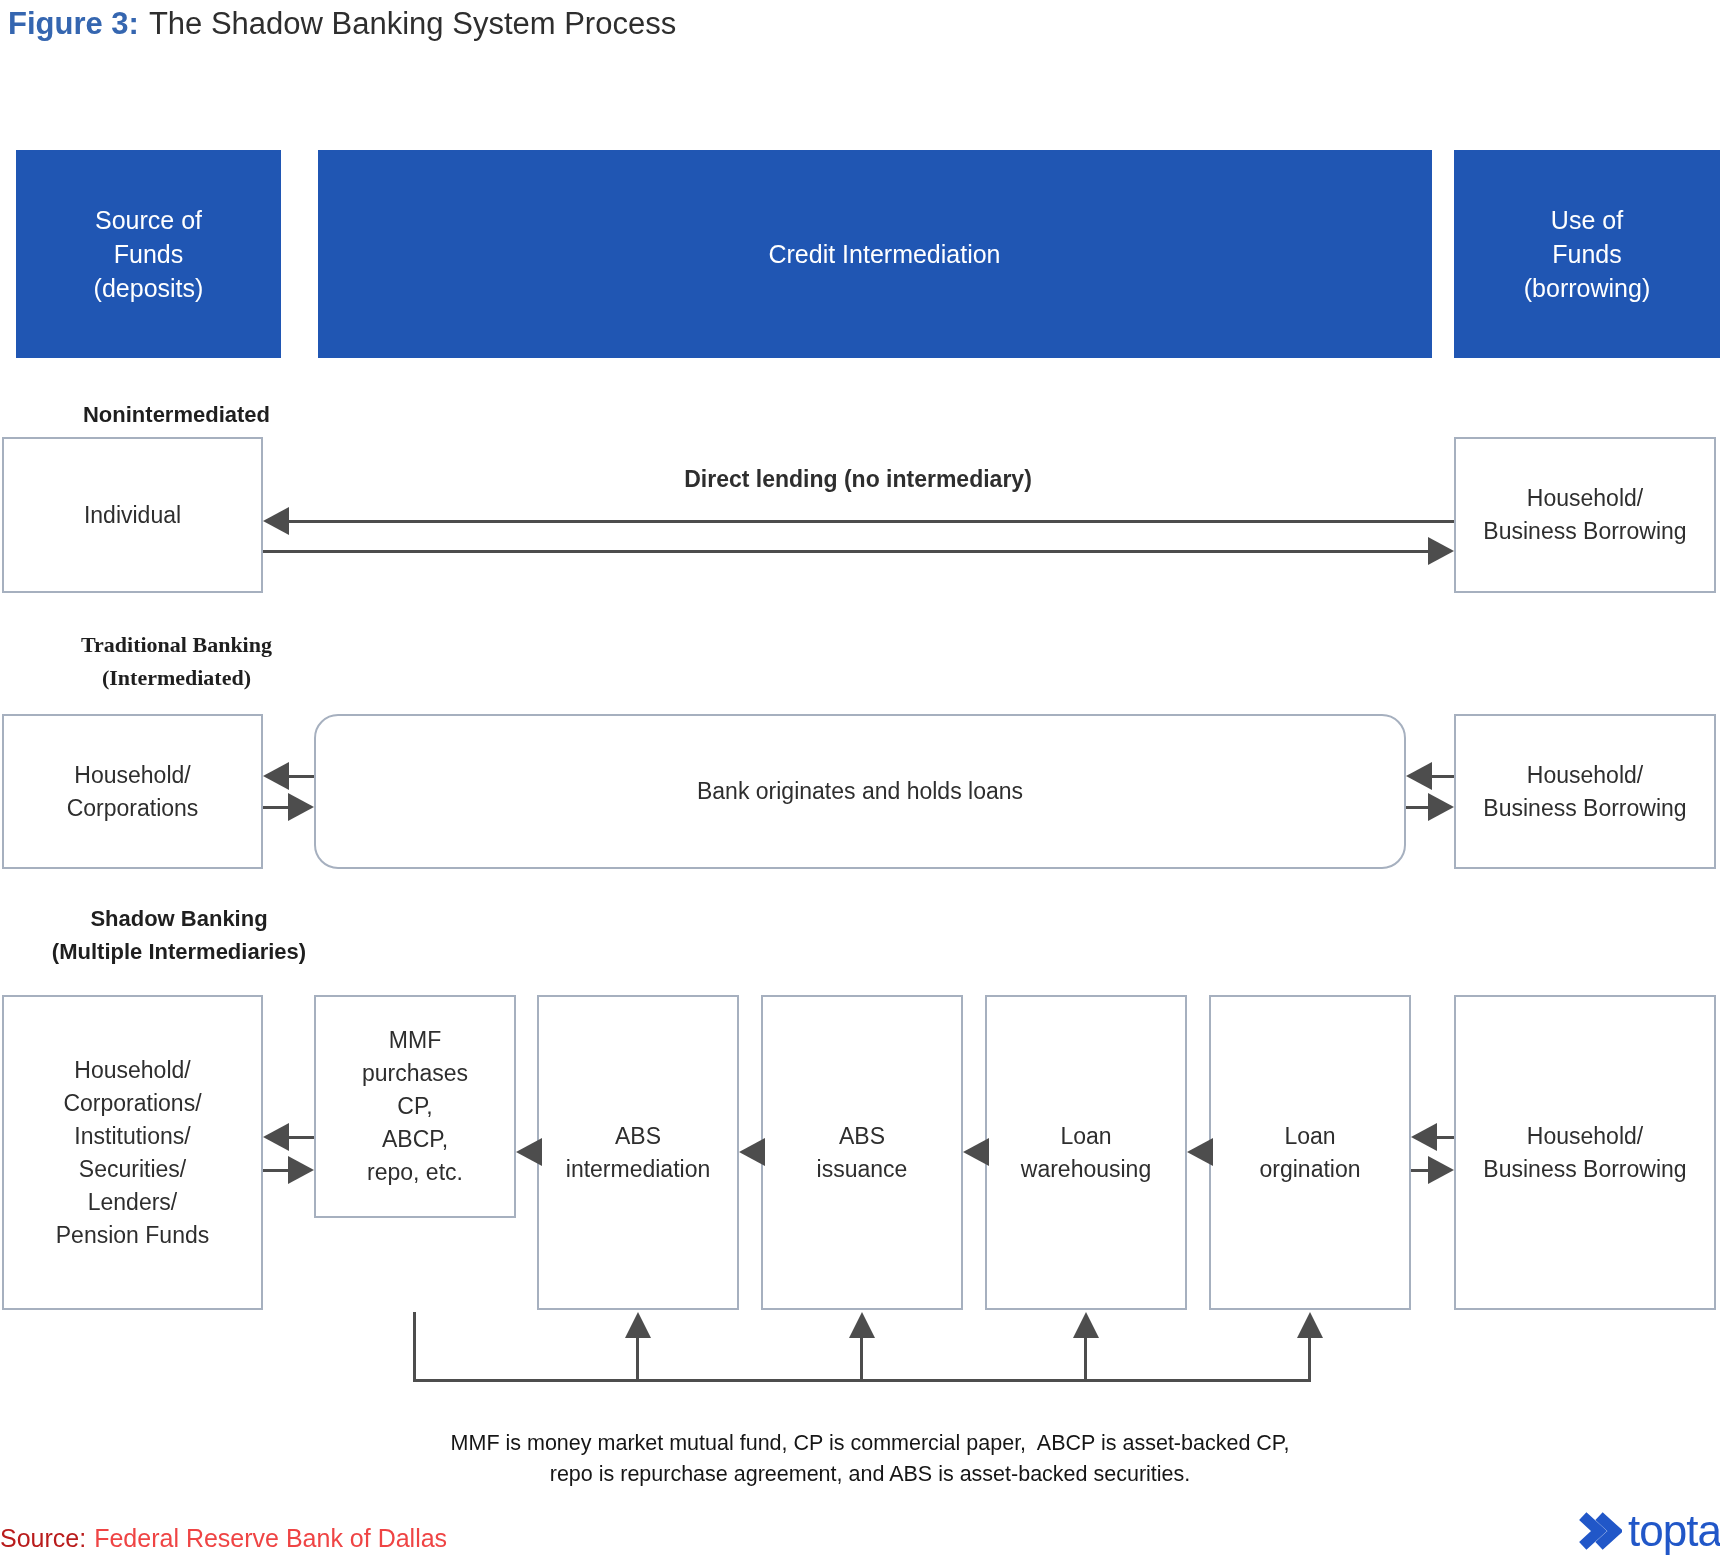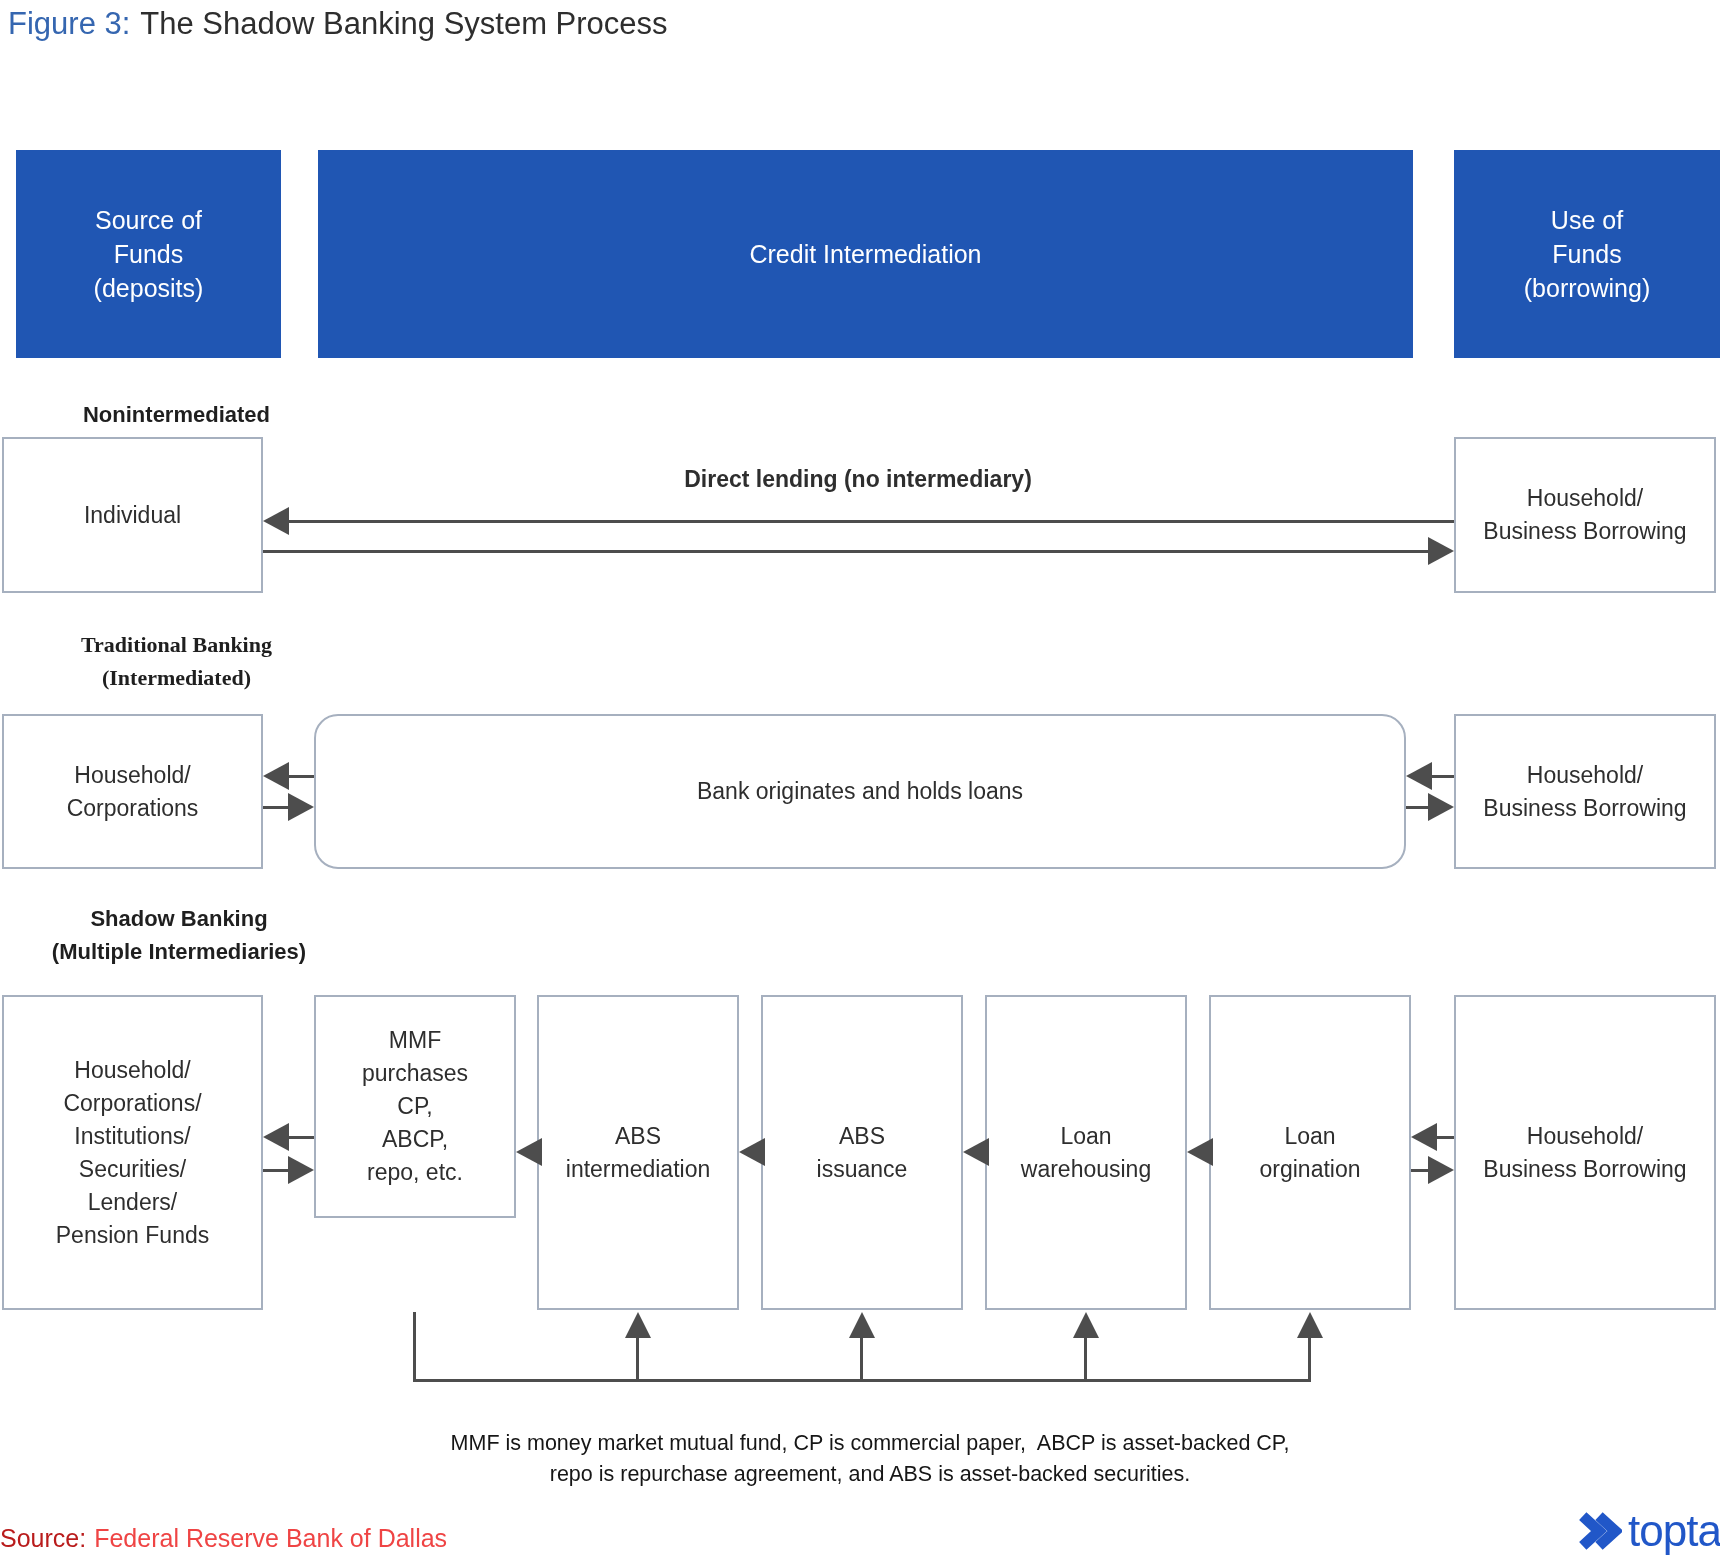--- a/index.html
+++ b/index.html
@@ -1,21 +1,21 @@
 <!DOCTYPE html>
 <html><head>
 <meta charset="utf-8">
 <style>
   html,body{margin:0;padding:0;background:#ffffff;}
   .canvas{
     position:relative;width:1720px;height:1566px;background:#ffffff;overflow:hidden;
     font-family:"Liberation Sans","DejaVu Sans",sans-serif;color:#2e2e2e;
   }
   .title{position:absolute;left:8px;top:4px;font-size:31px;line-height:40px;white-space:nowrap;}
-  .fig-label{color:#3566b0;font-weight:400;}
+  .fig-label{color:#3566b0;font-weight:700;}
   .title-text{color:#2e2e2e;font-weight:400;margin-left:10px;}
   .hdr{
     position:absolute;top:150px;height:208px;background:#2056b3;color:#ffffff;
     display:flex;align-items:center;justify-content:center;text-align:center;
     font-size:25px;line-height:34px;white-space:pre-line;font-weight:400;
   }
   .sec-label{
     position:absolute;font-size:22px;font-weight:700;color:#1f1f1f;text-align:center;
     line-height:33px;white-space:pre-line;padding-left:44px;
   }
@@ -50,21 +50,21 @@
 
 <div class="canvas">
 
   <div class="title">
     <span class="fig-label">Figure 3:</span><span class="title-text">The Shadow Banking System Process</span>
   </div>
 
   <div class="hdr" style="left:0px;width:265px;margin-left:16px;">Source of
 Funds
 (deposits)</div>
-  <div class="hdr" style="left:318px;width:1095px;">Credit Intermediation</div>
+  <div class="hdr" style="left:318px;width:1095px;padding-left:19px;">Credit Intermediation</div>
   <div class="hdr" style="left:1454px;width:266px;">Use of
 Funds
 (borrowing)</div>
 
   <div class="sec-label" style="left:0px;top:398px;width:265px;">Nonintermediated</div>
 
   <div class="box" style="left:2px;top:437px;width:261px;height:156px;">Individual</div>
   <div class="box" style="left:1454px;top:437px;width:262px;height:156px;">Household/
 Business Borrowing</div>
 

